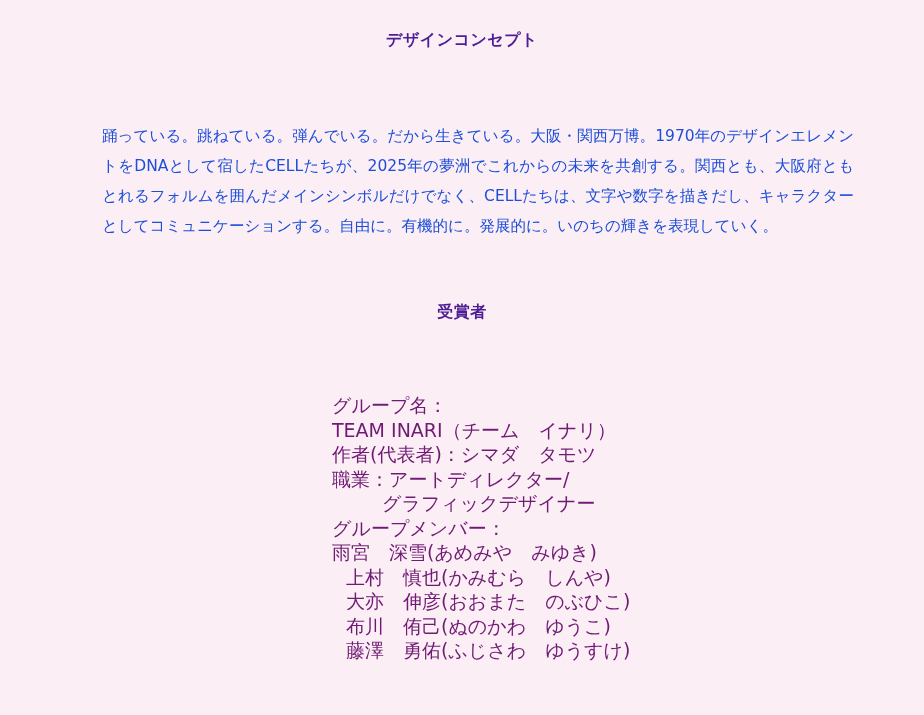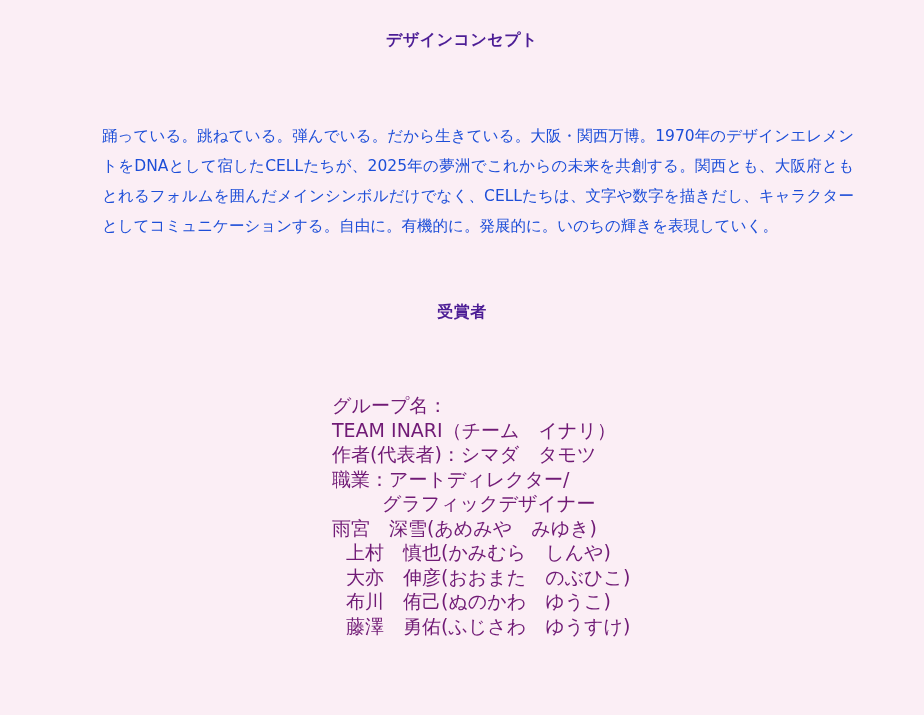--- a/index.html
+++ b/index.html
@@ -81,20 +81,21 @@
   <div id="concept-body">踊っている。跳ねている。弾んでいる。だから生きている。大阪・関西万博。1970年のデザインエレメントをDNAとして宿したCELLたちが、2025年の夢洲でこれからの未来を共創する。関西とも、大阪府ともとれるフォルムを囲んだメインシンボルだけでなく、CELLたちは、文字や数字を描きだし、キャラクターとしてコミュニケーションする。自由に。有機的に。発展的に。いのちの輝きを表現していく。</div>
 
   <div class="heading" id="award-heading">受賞者</div>
 
   <div id="credits">
       <div class="credit-line">グループ名：</div>
       <div class="credit-line">TEAM INARI（チーム　イナリ）</div>
       <div class="credit-line">作者(代表者)：シマダ　タモツ</div>
       <div class="credit-line">職業：アートディレクター/</div>
       <div class="credit-line indent2">グラフィックデザイナー</div>
+      <div class="credit-line">グループメンバー：</div>
       <div class="credit-line">雨宮　深雪(あめみや　みゆき)</div>
       <div class="credit-line indent">上村　慎也(かみむら　しんや)</div>
       <div class="credit-line indent">大亦　伸彦(おおまた　のぶひこ)</div>
       <div class="credit-line indent">布川　侑己(ぬのかわ　ゆうこ)</div>
       <div class="credit-line indent">藤澤　勇佑(ふじさわ　ゆうすけ)</div>
     </div>
 
 </div>
 
 </body></html>

